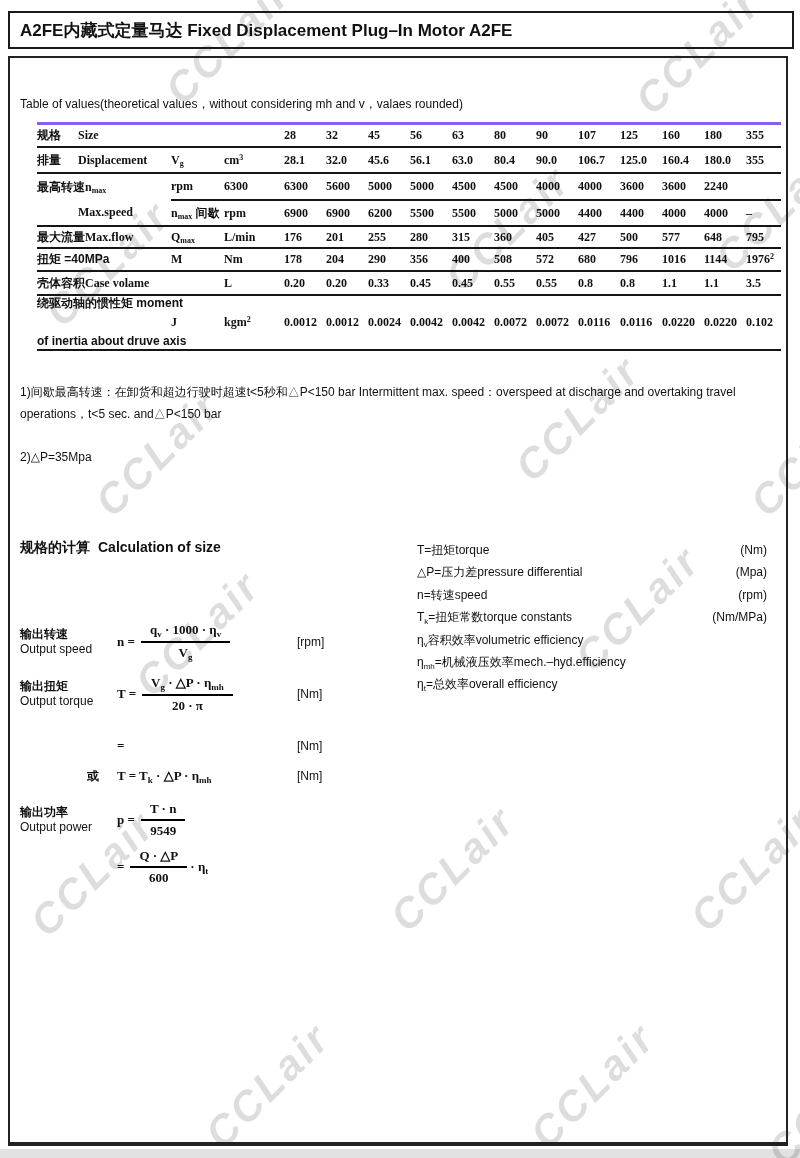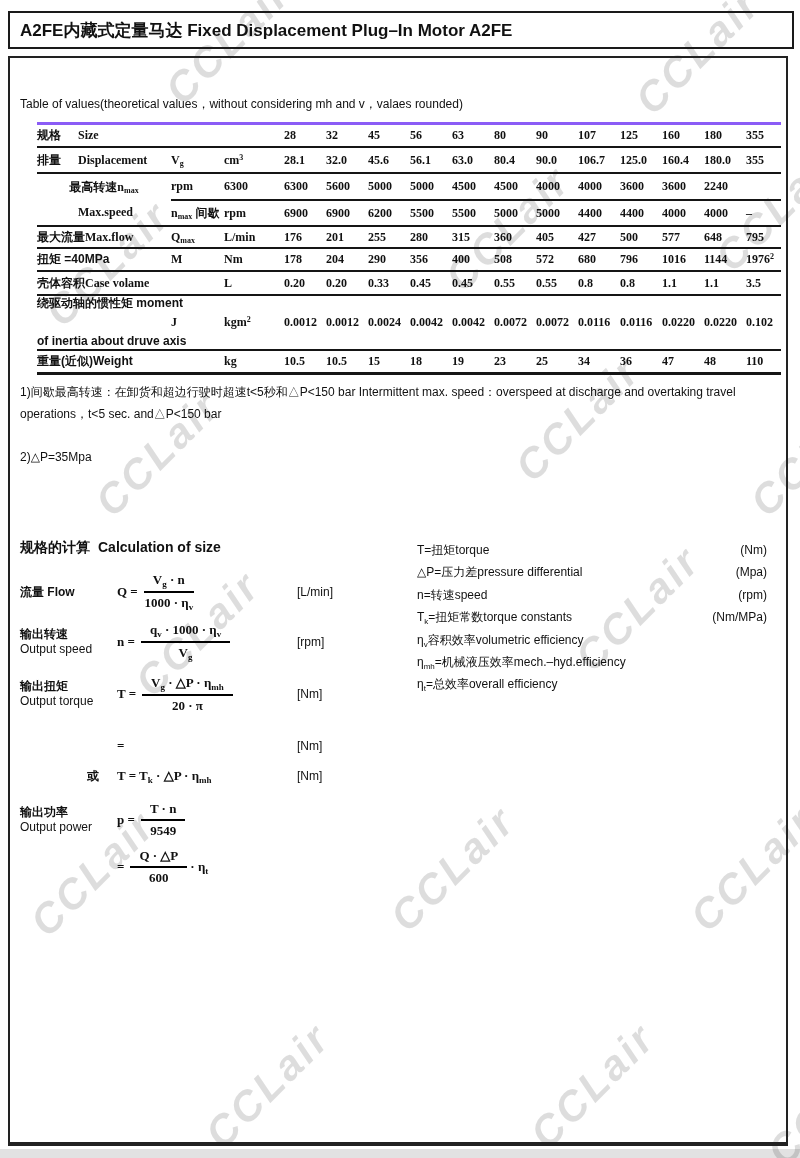--- a/index.html
+++ b/index.html
@@ -31,21 +31,21 @@
   
   .vals{
     position:absolute;left:27px;top:64px;width:744px;
     border-collapse:collapse;table-layout:fixed;
     border-top:3px solid #8b5cf6;
   }
   .vals td{
     border-bottom:2px solid #151515;vertical-align:middle;
     font-size:12px;white-space:nowrap;overflow:visible;padding:0;
   }
-  .vals td.nob{border-bottom:none;text-align:center;}
+  .vals td.nob{border-bottom:none;}
   .vals tr.last td{border-bottom:3px solid #151515;}
   .c-label{padding-left:2px;}
   .lzh{display:inline-block;min-width:41px;font-weight:bold;}
   .lzh.solo{min-width:0;}
   .len{font-weight:bold;font-family:"Liberation Serif",serif;}
   .lline{font-weight:bold;line-height:15px;}
   .lline.l2{font-family:Liberation Sans, sans-serif;margin-top:23px;}
   .c-sym,.c-unit,.val{
     font-family:"Liberation Serif",serif;font-weight:bold;font-size:12px;
   }
@@ -272,64 +272,32 @@
           <td class="val">0.0042</td>
           <td class="val">0.0042</td>
           <td class="val">0.0072</td>
           <td class="val">0.0072</td>
           <td class="val">0.0116</td>
           <td class="val">0.0116</td>
           <td class="val">0.0220</td>
           <td class="val">0.0220</td>
           <td class="val">0.102</td>
         </tr>
-        <tr class="last">
-          <td colspan="2" class="c-label" style="height: 21px;"><span class="lzh solo">重量(近似)Weight</span></td>
-          <td class="c-sym"></td>
-          <td class="c-unit">kg</td>
-          <td class="val">10.5</td>
-          <td class="val">10.5</td>
-          <td class="val">15</td>
-          <td class="val">18</td>
-          <td class="val">19</td>
-          <td class="val">23</td>
-          <td class="val">25</td>
-          <td class="val">34</td>
-          <td class="val">36</td>
-          <td class="val">47</td>
-          <td class="val">48</td>
-          <td class="val">110</td>
-        </tr>
       </tbody>
   </table>
 
   <div class="fnotes">
     <div>1)间歇最高转速：在卸货和超边行驶时超速t&lt;5秒和△P&lt;150 bar Intermittent max. speed：overspeed at discharge and overtaking travel operations，t&lt;5 sec. and△P&lt;150 bar</div>
     <div class="fnote2">2)△P=35Mpa</div>
   </div>
 
   <div class="calc-title">
     <span>规格的计算</span><span class="en">Calculation of size</span>
   </div>
 
-  <div class="frow" style="top:510px">
-    <div class="flabel">
-      <span class="zh">流量 Flow</span>
-      <span class="en"></span>
-    </div>
-    <div class="feq">
-      <span class="lhs">Q =</span>
-      <span class="frac">
-          <span class="num">V<sub>g</sub> · n</span>
-          <span class="den">1000 · η<sub>v</sub></span>
-        </span>
-      <span class="fsuffix"></span>
-    </div>
-    <div class="funit">[L/min]</div>
-  </div>
 
   <div class="frow" style="top:560px">
     <div class="flabel">
       <span class="zh">输出转速</span>
       <span class="en">Output speed</span>
     </div>
     <div class="feq">
       <span class="lhs">n =</span>
       <span class="frac">
           <span class="num">q<sub>v</sub> · 1000 · η<sub>v</sub></span>

